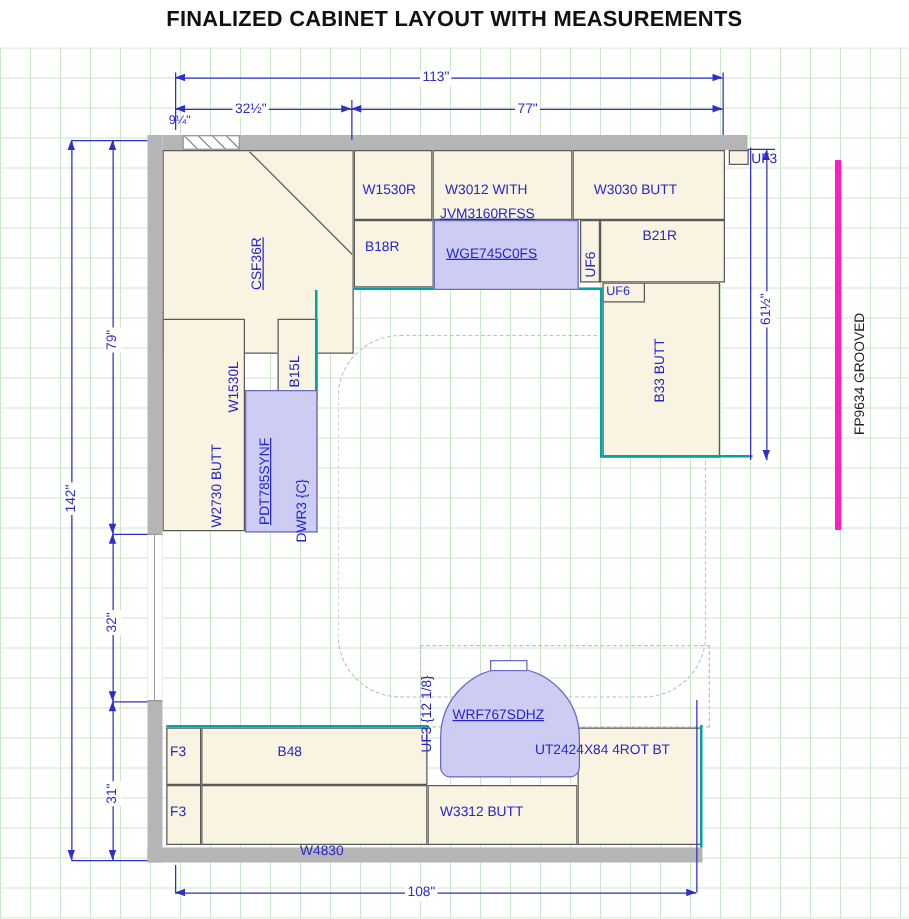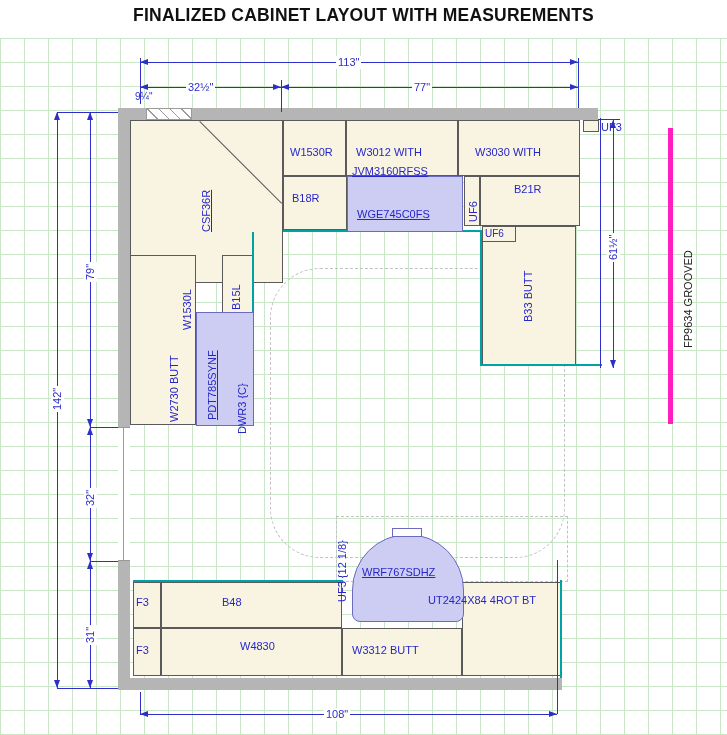--- a/index.html
+++ b/index.html
@@ -138,35 +138,35 @@
 <div class="dline" style="left:140px;top:714px;width:417px;height:1px"></div>
 <div class="arr a-l" style="left:140px;top:711px"></div>
 <div class="arr a-r" style="left:549px;top:711px"></div>
 <div class="dline" style="left:140px;top:692px;width:1px;height:22px"></div>
 <div class="dline" style="left:557px;top:560px;width:1px;height:154px"></div>
 <div class="dlbl" style="left:324px;top:708px">108"</div>
 
 <div class="lbl" style="left:601px;top:121px">UF3</div>
 <div class="lbl" style="left:290px;top:146px">W1530R</div>
 <div class="lbl" style="left:356px;top:146px">W3012 WITH</div>
-<div class="lbl" style="left:475px;top:146px">W3030 WITH</div>
+<div class="lbl" style="left:475px;top:146px">W3030 BUTT</div>
 <div class="lbl u" style="left:352px;top:165px">JVM3160RFSS</div>
 <div class="lbl" style="left:292px;top:192px">B18R</div>
-<div class="lbl u" style="left:357px;top:208px">WGE745C0FS</div>
+<div class="lbl u" style="left:357px;top:197px">WGE745C0FS</div>
 <div class="lbl" style="left:514px;top:183px">B21R</div>
 <div class="lbl vlbl" style="left:467px;top:222px">UF6</div>
 <div class="lbl" style="left:485px;top:227px;font-size:10px">UF6</div>
 <div class="lbl vlbl" style="left:522px;top:322px">B33 BUTT</div>
 <div class="lbl u vlbl" style="left:200px;top:232px">CSF36R</div>
 <div class="lbl vlbl" style="left:230px;top:310px">B15L</div>
 <div class="lbl vlbl" style="left:181px;top:330px">W1530L</div>
 <div class="lbl vlbl" style="left:168px;top:422px">W2730 BUTT</div>
 <div class="lbl u vlbl" style="left:206px;top:420px">PDT785SYNF</div>
 <div class="lbl vlbl" style="left:236px;top:434px">DWR3 {C}</div>
 <div class="lbl vlbl dark" style="left:682px;top:348px">FP9634 GROOVED</div>
 <div class="lbl vlbl" style="left:336px;top:602px">UF3 {12 1/8}</div>
 <div class="lbl u" style="left:362px;top:566px">WRF767SDHZ</div>
 <div class="lbl" style="left:428px;top:594px">UT2424X84 4ROT BT</div>
 <div class="lbl" style="left:222px;top:596px">B48</div>
 <div class="lbl" style="left:136px;top:596px">F3</div>
 <div class="lbl" style="left:136px;top:644px">F3</div>
-<div class="lbl" style="left:240px;top:640px">W4830</div>
+<div class="lbl" style="left:240px;top:675px">W4830</div>
 <div class="lbl" style="left:352px;top:644px">W3312 BUTT</div>
 
 </body></html>

